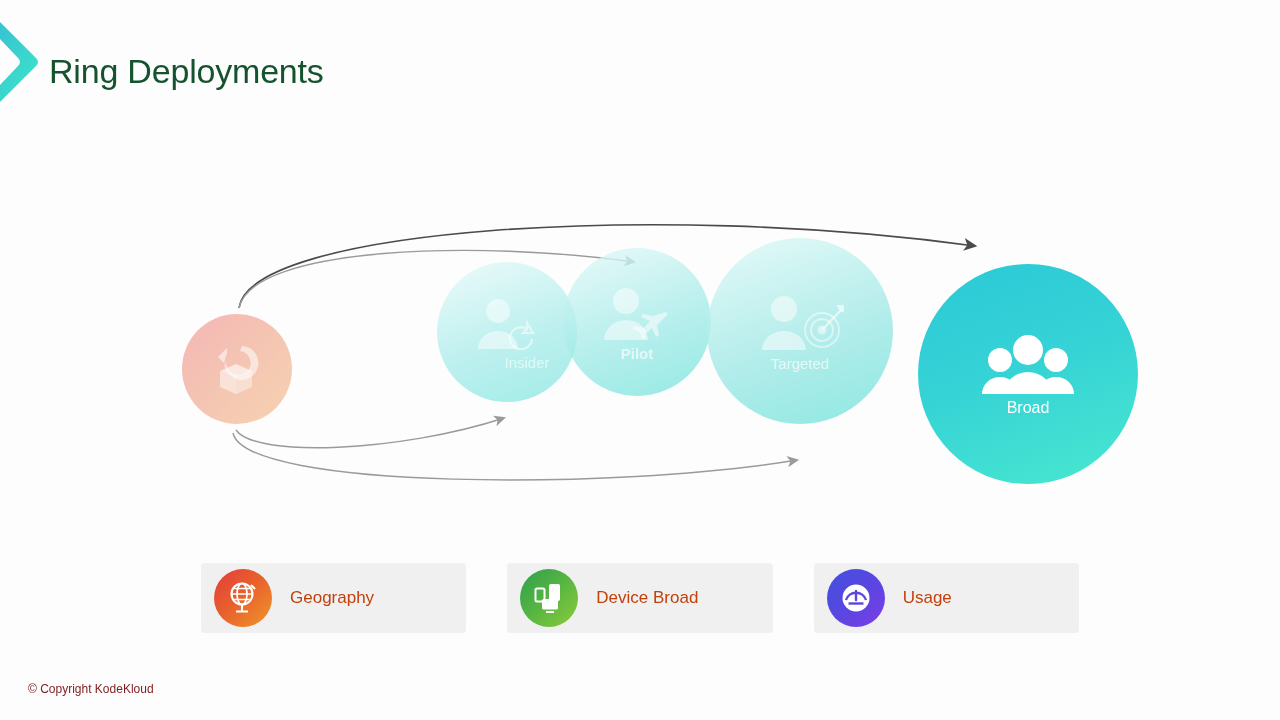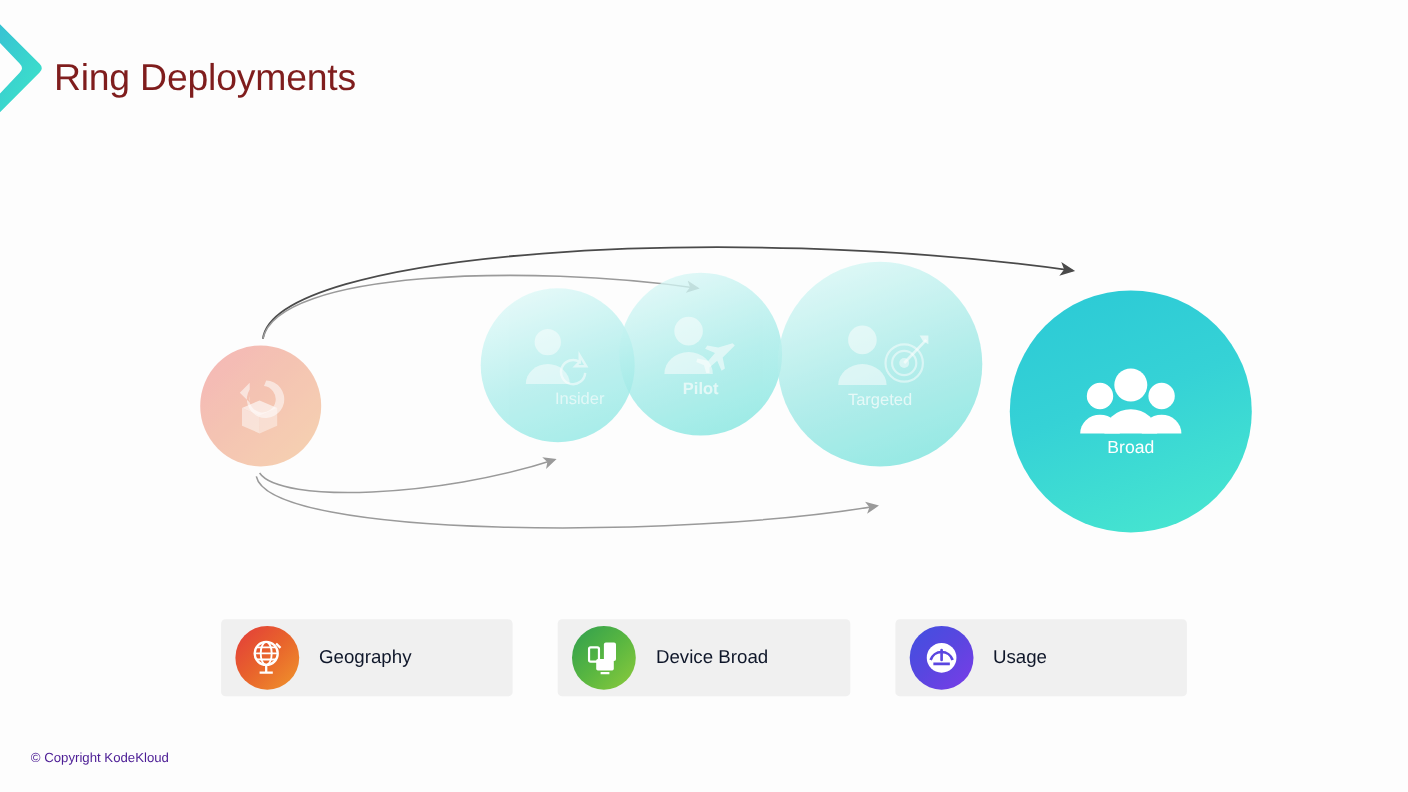--- a/index.html
+++ b/index.html
@@ -24,21 +24,21 @@
     width: 62px;
     height: 100px;
   }
   #page-title {
     position: absolute;
     left: 49px;
     top: 52px;
     font-size: 34px;
     font-weight: 400;
     letter-spacing: -0.2px;
-    color: #7f1d1d;
+    color: #14532d;
     white-space: nowrap;
   }
 
   
   #diagram {
     position: absolute;
     left: 0;
     top: 190px;
     width: 1280px;
     height: 320px;
@@ -154,30 +154,30 @@
     display: flex;
     align-items: center;
     justify-content: center;
   }
   .card-icon.geo  { background: linear-gradient(135deg, #e23b3b 0%, #e8622c 48%, #f0962b 100%); }
   .card-icon.dev  { background: linear-gradient(135deg, #2f9e4f 0%, #58b641 50%, #8dcb3c 100%); }
   .card-icon.use  { background: linear-gradient(135deg, #4050e0 0%, #5a46e0 50%, #7b3ce8 100%); }
   .card-label {
     margin-left: 18px;
     font-size: 17px;
-    color: #0f172a;
+    color: #c2410c;
   }
 
   
   #footer-copyright {
     position: absolute;
     left: 28px;
     top: 682px;
     font-size: 12px;
-    color: #4c1d95;
+    color: #7f1d1d;
   }
 </style>
 </head>
 <body>
 
 <div id="slide">
 
   <svg id="logo-chevron" viewBox="0 0 62 100">
     <defs>
       <linearGradient id="gradLogo" x1="0" y1="0" x2="1" y2="1">

